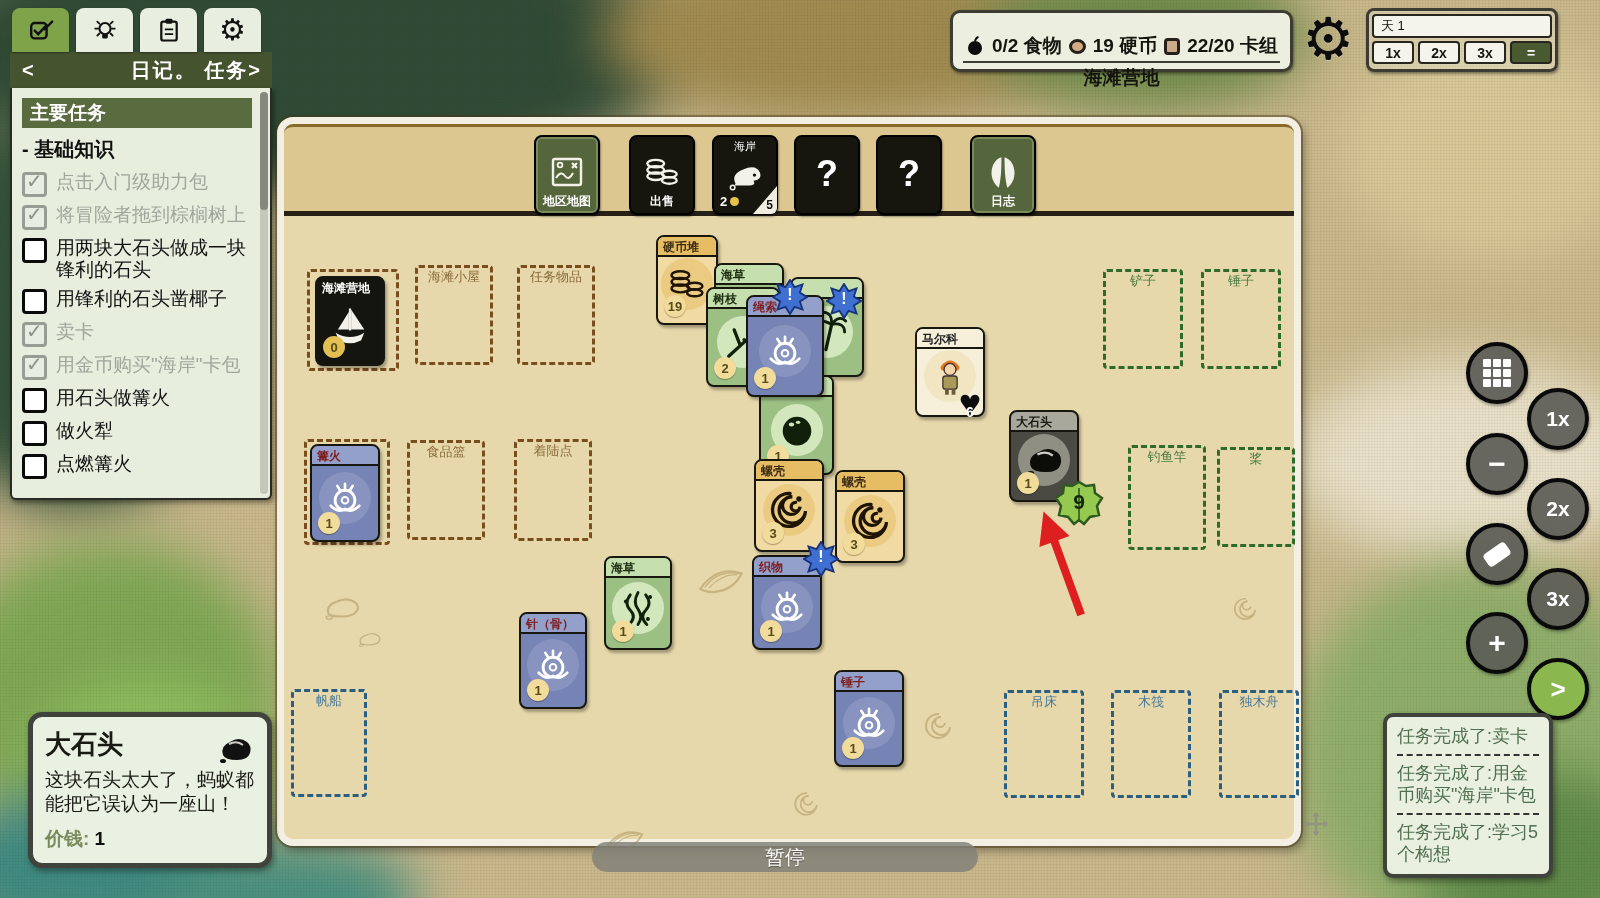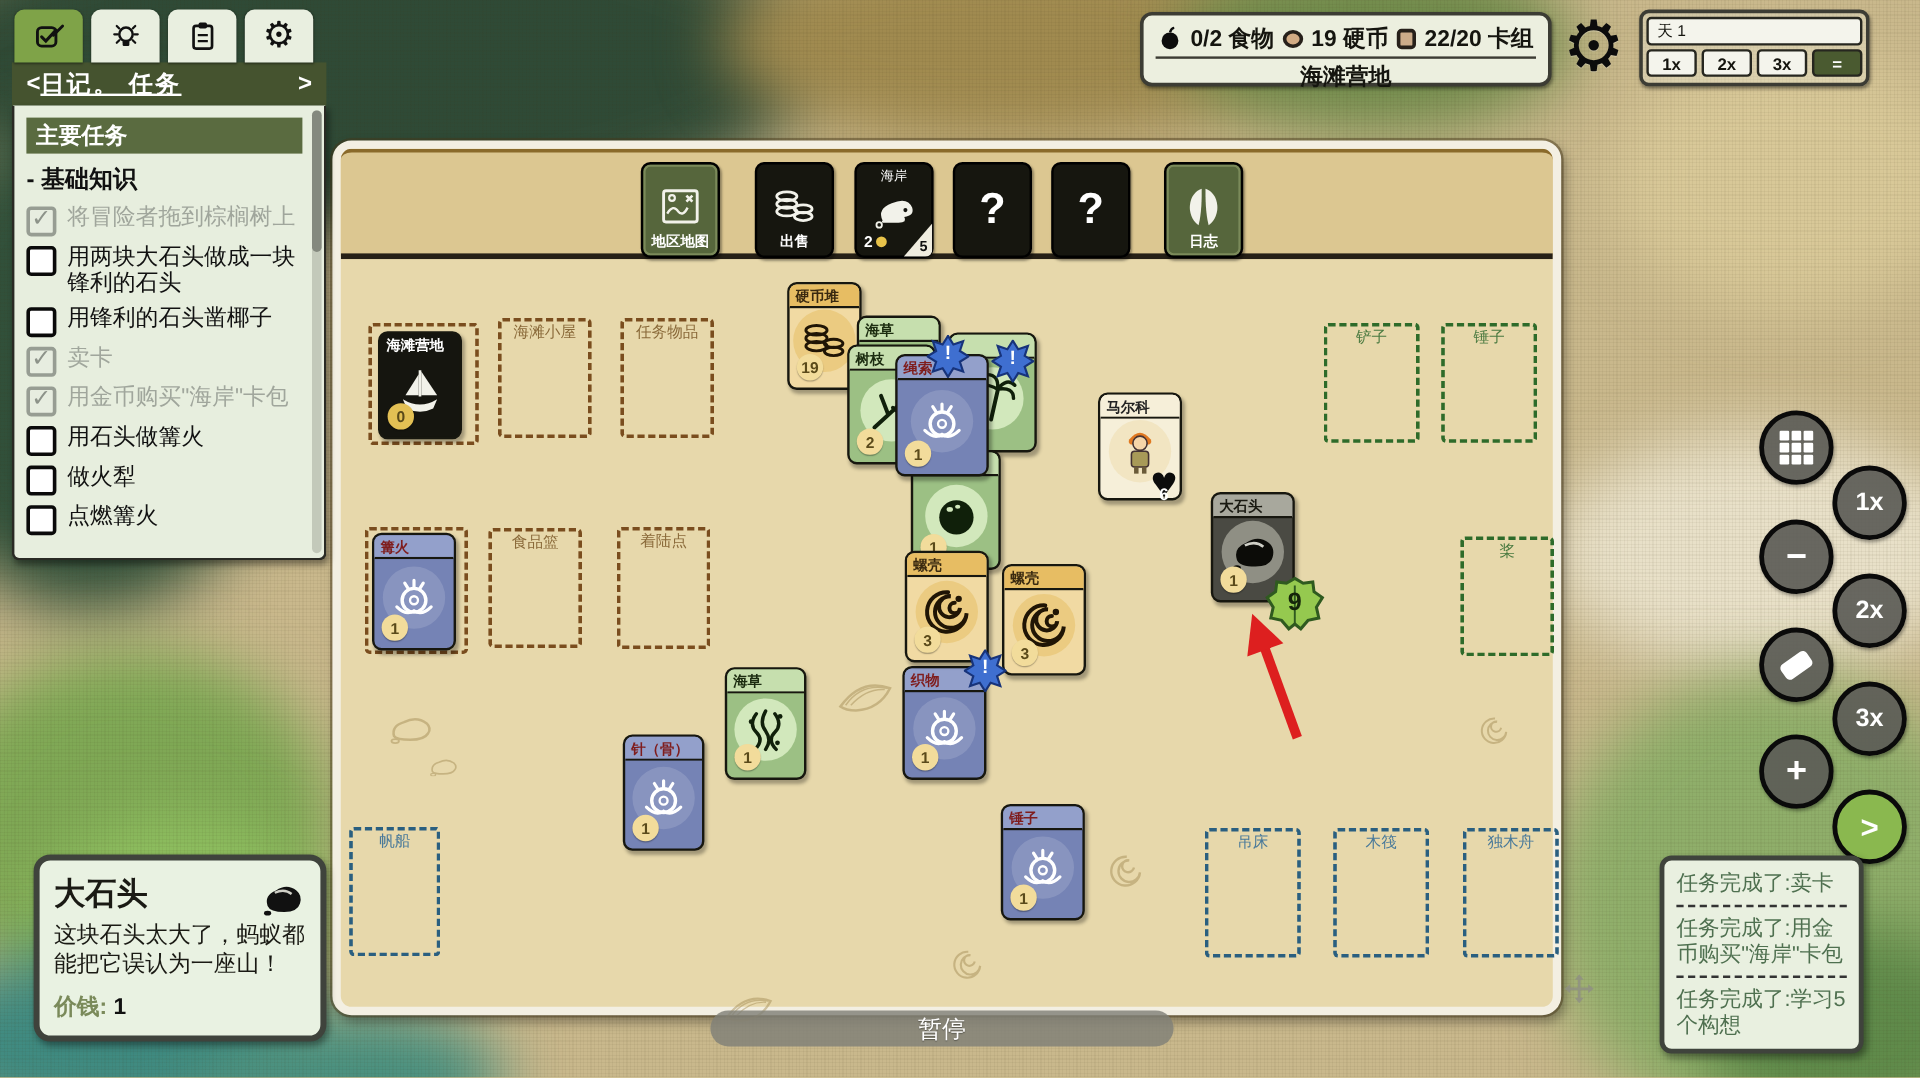--- a/index.html
+++ b/index.html
@@ -11,36 +11,36 @@
   .blob{position:absolute;filter:blur(26px);border-radius:50%;}
 
   
   .journal{position:absolute;left:10px;top:8px;width:262px;z-index:10;}
   .tabs{display:flex;gap:7px;margin-left:2px;}
   .tab{width:57px;height:44px;border-radius:8px 8px 0 0;background:#e9efe0;display:flex;align-items:center;justify-content:center;box-shadow:0 1px 2px rgba(0,0,0,.4);color:#111;}
   .tab.active{background:#7fa348;}
   .tab svg{width:28px;height:28px;}
   .tab .gear-glyph{font-size:30px;line-height:1;}
   .jnav{height:36px;background:#45532f;display:flex;align-items:center;color:#fff;font-size:20px;font-weight:bold;padding:0 12px;}
-  .jnav .ttl{flex:1;text-align:left;letter-spacing:2px;text-decoration:underline;}
+  .jnav .ttl{flex:1;text-align:right;letter-spacing:2px;}
   .jnav .arr{cursor:pointer;font-size:20px;}
   .jlist{position:relative;background:#e7eede;border:2px solid #2a2a24;border-top:none;border-radius:0 0 6px 6px;padding:8px 14px 12px 8px;min-height:344px;box-shadow:2px 3px 5px rgba(0,0,0,.4);}
   .jheader{background:#5a6b40;color:#fff;font-size:19px;font-weight:bold;padding:2px 8px;margin:2px 4px 8px 2px;}
   .jsection{font-size:20px;color:#111;margin:4px 2px 8px 2px;font-weight:bold;}
   .task-item{display:flex;gap:9px;margin:7px 2px;align-items:flex-start;}
   .cb{flex:0 0 auto;width:19px;height:19px;margin-top:1px;border:3px solid #0a0a0a;border-radius:4px;background:#fff;position:relative;}
   .task-item .tlabel{font-size:19px;line-height:1.15;color:#111;}
   .task-item.checked .cb{border-color:#979d93;background:#e7ede0;}
   .task-item.checked .cb::after{content:"\2713";position:absolute;left:1px;top:-6px;font-size:20px;color:#8d938a;font-weight:bold;}
   .task-item.checked .tlabel{color:#a0a69c;}
   .jscroll{position:absolute;right:2px;top:4px;bottom:4px;width:8px;background:#c3c9ba;border-radius:4px;}
   .jthumb{position:absolute;left:0;top:0;width:8px;height:118px;background:#84897e;border-radius:4px;}
 
   
-  .statusbar{position:absolute;left:950px;top:10px;width:343px;height:62px;background:#ecefdf;border:3px solid #3c3c34;border-radius:10px;z-index:10;box-sizing:border-box;padding:6px 10px 0 10px;box-shadow:1px 2px 3px rgba(0,0,0,.4);}
+  .statusbar{position:absolute;left:950px;top:10px;width:343px;height:62px;background:#ecefdf;border:3px solid #3c3c34;border-radius:10px;z-index:10;box-sizing:border-box;padding:20px 10px 0 10px;box-shadow:1px 2px 3px rgba(0,0,0,.4);}
   .srow1{display:flex;align-items:center;justify-content:center;gap:7px;font-size:19px;font-weight:bold;color:#15150f;border-bottom:2px solid #3c3c34;padding-bottom:2px;}
   .srow2{text-align:center;font-size:19px;font-weight:bold;color:#15150f;padding-top:2px;}
   .ic-apple{width:20px;height:20px;}
   .ic-coin{display:inline-block;width:17px;height:15px;border-radius:50%;background:#d2ab84;border:3px solid #26201a;box-sizing:border-box;}
   .ic-bag{display:inline-block;width:16px;height:17px;border-radius:4px;background:#cbab89;border:3px solid #26201a;box-sizing:border-box;}
   .gearbtn{position:absolute;left:1296px;top:4px;width:64px;height:70px;z-index:10;display:flex;align-items:center;justify-content:center;font-size:58px;color:#0c0c0c;line-height:1;text-shadow:0 1px 0 rgba(255,255,255,.25);}
   .daypanel{position:absolute;left:1366px;top:8px;width:192px;height:64px;border:3px solid #3c3c34;border-radius:8px;background:rgba(235,235,220,.35);z-index:10;box-sizing:border-box;padding:3px;box-shadow:1px 2px 3px rgba(0,0,0,.4);}
   .daybar{height:24px;background:#f4f4ec;border:2px solid #26261f;border-radius:4px;box-sizing:border-box;font-size:13px;font-weight:normal;color:#15150f;padding:1px 0 0 7px;}
   .speeds{display:flex;gap:4px;margin-top:3px;}
   .spd{flex:1;height:23px;background:#f4f4ec;border:2px solid #26261f;border-radius:4px;box-sizing:border-box;font-size:14px;font-weight:bold;color:#15150f;display:flex;align-items:center;justify-content:center;}
@@ -293,20 +293,24 @@
       <span class="arr">&lt;</span>
       <span class="ttl">日记。 任务</span>
       <span class="arr">&gt;</span>
     </div>
     <div class="jlist">
       <div class="jheader">主要任务</div>
       <div class="jsection">- 基础知识</div>
 
       <div class="task-item checked">
         <span class="cb"></span>
+        <span class="tlabel">点击入门级助力包</span>
+      </div>
+      <div class="task-item checked">
+        <span class="cb"></span>
         <span class="tlabel">将冒险者拖到棕榈树上</span>
       </div>
       <div class="task-item">
         <span class="cb"></span>
         <span class="tlabel">用两块大石头做成一块锋利的石头</span>
       </div>
       <div class="task-item">
         <span class="cb"></span>
         <span class="tlabel">用锋利的石头凿椰子</span>
       </div>
@@ -438,20 +442,23 @@
       </div>
     <div class="slot" style="left:230px;top:315px;width:78px;height:102px;">
         <span>着陆点</span>
       </div>
     <div class="slot green" style="left:819px;top:145px;width:80px;height:100px;">
         <span>铲子</span>
       </div>
     <div class="slot green" style="left:917px;top:145px;width:80px;height:100px;">
         <span>锤子</span>
       </div>
+    <div class="slot green" style="left:844px;top:321px;width:78px;height:105px;">
+        <span>钓鱼竿</span>
+      </div>
     <div class="slot green" style="left:933px;top:323px;width:78px;height:100px;">
         <span>桨</span>
       </div>
     <div class="slot blue" style="left:7px;top:565px;width:76px;height:108px;">
         <span>帆船</span>
       </div>
     <div class="slot blue" style="left:720px;top:566px;width:80px;height:108px;">
         <span>吊床</span>
       </div>
     <div class="slot blue" style="left:935px;top:566px;width:80px;height:108px;">

